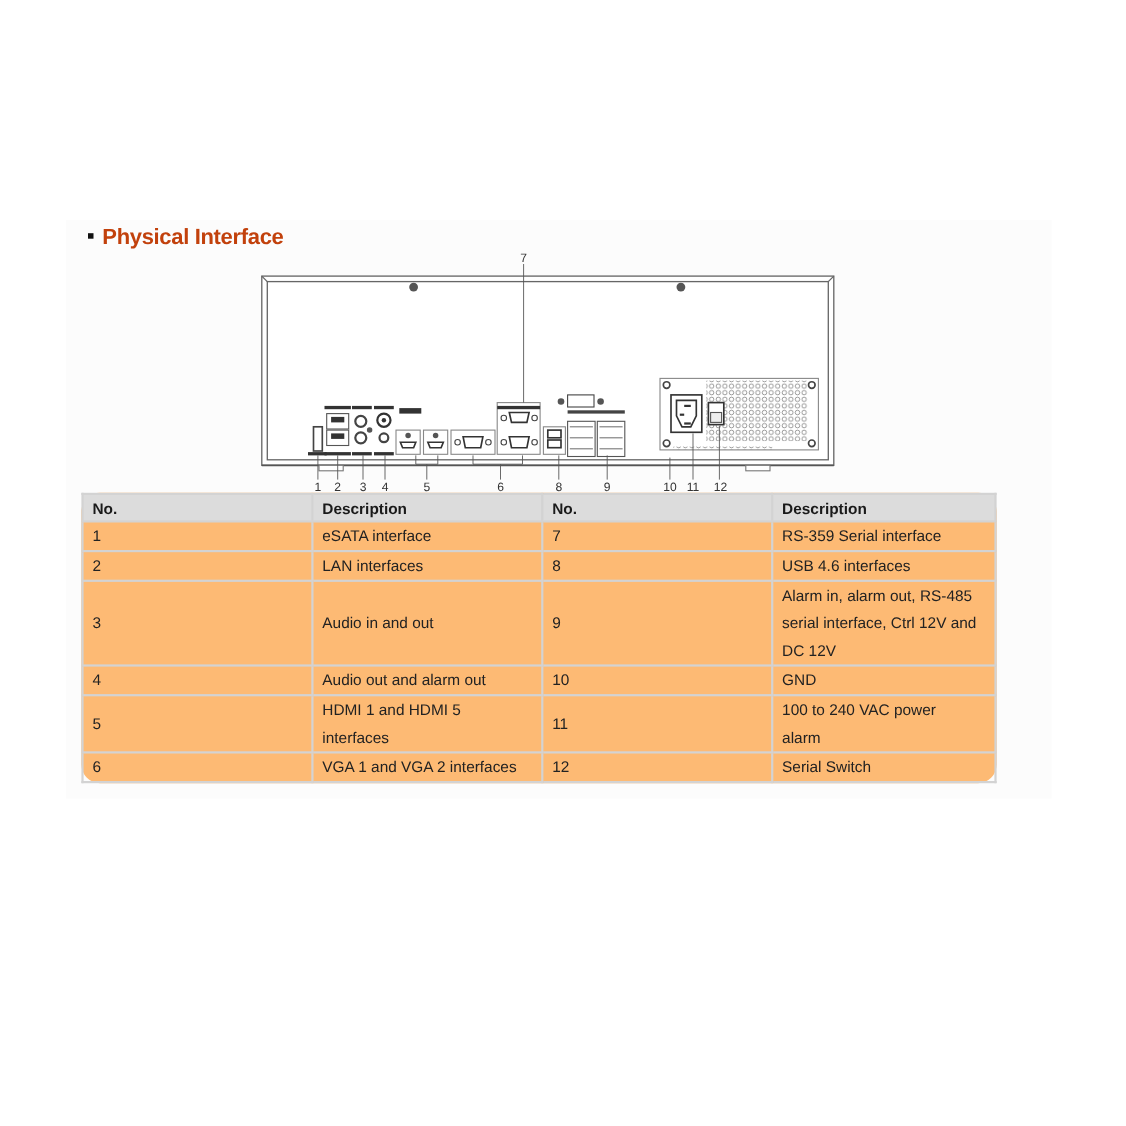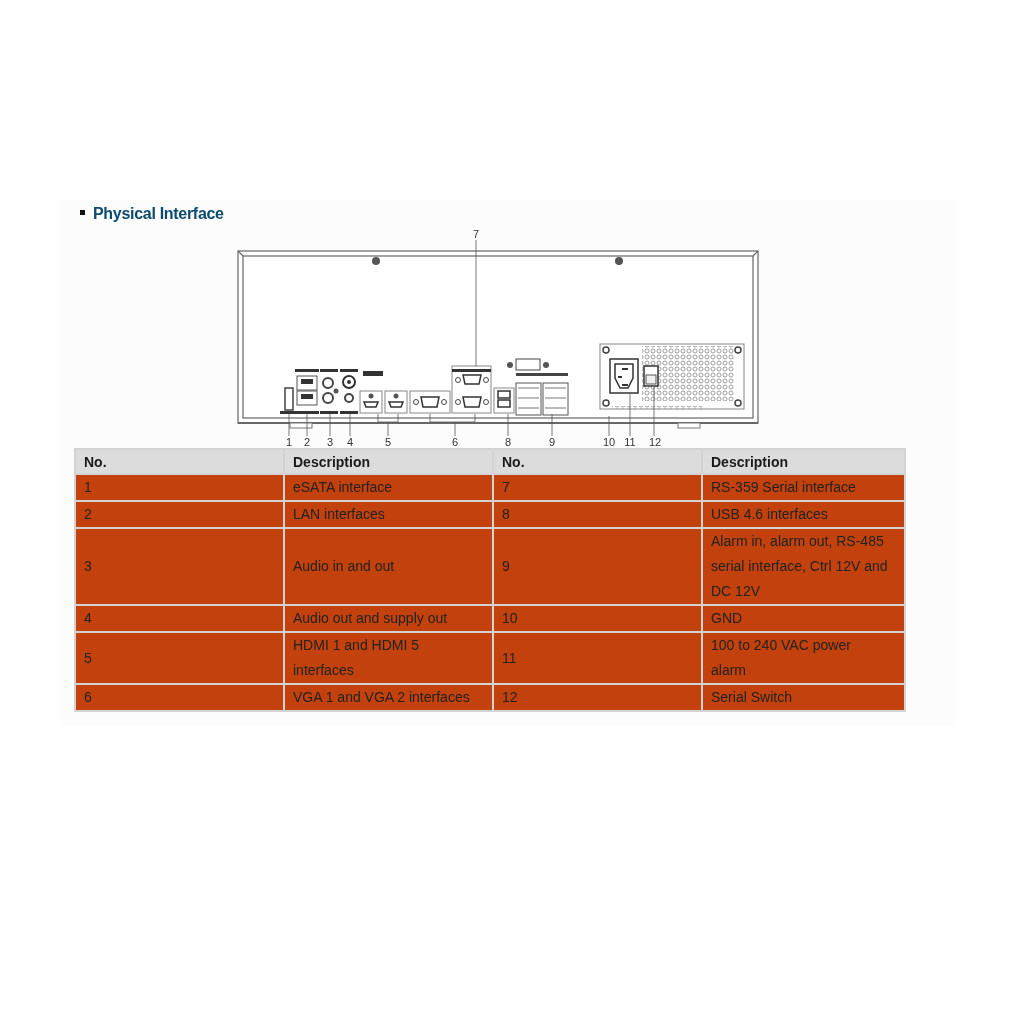--- a/index.html
+++ b/index.html
@@ -1,25 +1,25 @@
 <!DOCTYPE html>
 <html><head>
 <meta charset="utf-8">
 <style>
   html, body { margin:0; padding:0; }
   body { width:1024px; height:1024px; background:#ffffff; position:relative; overflow:hidden;
          font-family:"Liberation Sans", "DejaVu Sans", sans-serif; color:#1a1a1a; }
   .page-bg { position:absolute; left:60px; top:200px; width:896px; height:526px; background:#fcfcfc; }
-  .section-title { position:absolute; left:80px; top:205px; font-size:16px; font-weight:bold; color:#0c4a6e; letter-spacing:-0.3px; }
+  .section-title { position:absolute; left:80px; top:205px; font-size:20px; font-weight:bold; color:#c2410c; letter-spacing:-0.3px; }
   .section-title .bullet { display:inline-block; width:5px; height:5px; background:#111; margin-right:8px; vertical-align:middle; position:relative; top:-2px; }
   .figure { position:absolute; left:230px; top:228px; width:540px; height:222px; }
   .figure svg { width:540px; height:222px; display:block; }
   .callout { font-family:"Liberation Sans", sans-serif; font-size:11px; fill:#333; }
   table.spec { position:absolute; left:74px; top:448px; width:832px; border-collapse:collapse;
-               font-family:"Liberation Sans", "DejaVu Sans", sans-serif; font-size:14px; color:#222; background:#c2410c; }
+               font-family:"Liberation Sans", "DejaVu Sans", sans-serif; font-size:14px; color:#222; background:#fdba74;border-radius:17px; }
   table.spec th, table.spec td { border:2px solid #d3d3d3; padding:0 8px; text-align:left; vertical-align:middle; }
   table.spec th { background:#dcdcdc; font-weight:bold; height:23px; color:#1a1a1a; }
   table.spec td { height:23px; line-height:25px; }
   table.spec td.col-no { width:191px; }
   table.spec td.col-desc { width:191px; }
   .tall3 td { height:72px; }
   .tall2 td { height:48px; }
 </style>
 </head>
 <body>
@@ -195,21 +195,21 @@
       <td>Audio in and out</td>
       <td>9</td>
       <td>
         <div>Alarm in, alarm out, RS-485</div>
         <div>serial interface, Ctrl 12V and</div>
         <div>DC 12V</div>
       </td>
     </tr>
     <tr>
       <td>4</td>
-      <td>Audio out and supply out</td>
+      <td>Audio out and alarm out</td>
       <td>10</td>
       <td>GND</td>
     </tr>
     <tr class="tall2">
       <td>5</td>
       <td>
         <div>HDMI 1 and HDMI 5</div>
         <div>interfaces</div>
       </td>
       <td>11</td>

